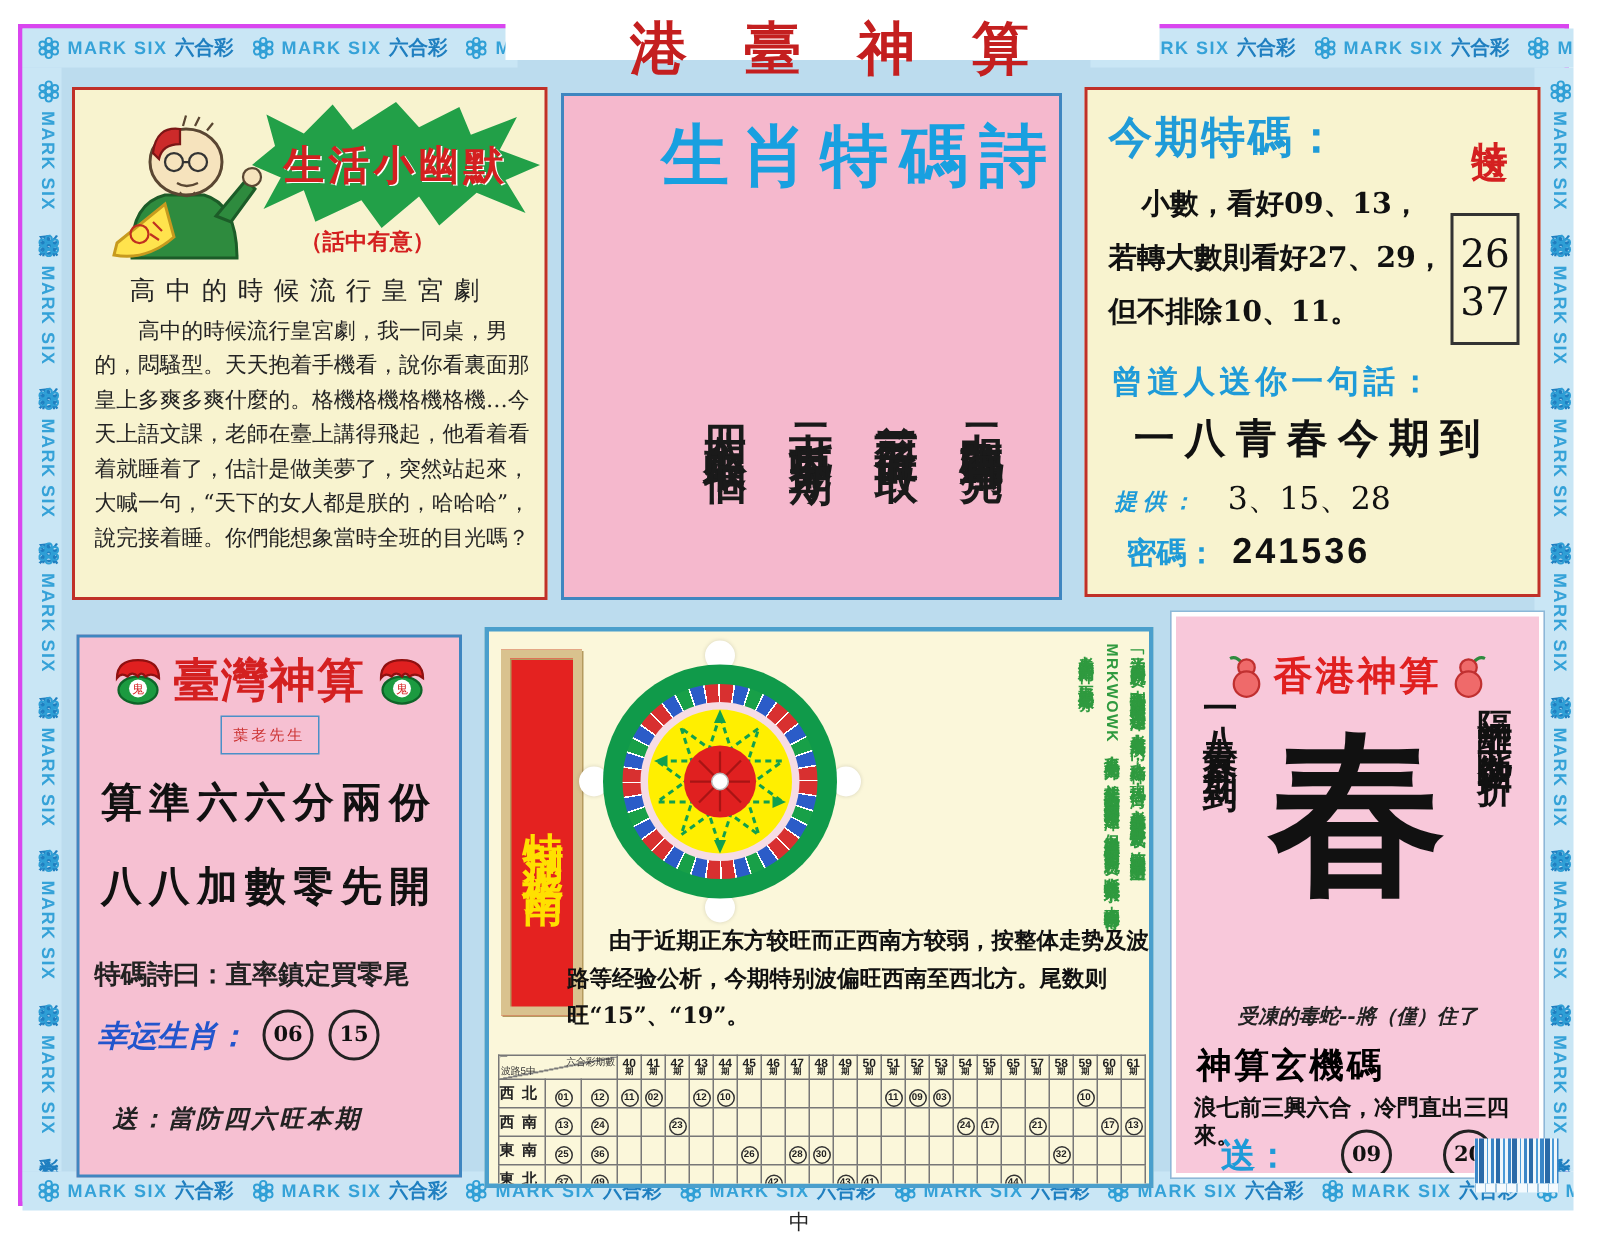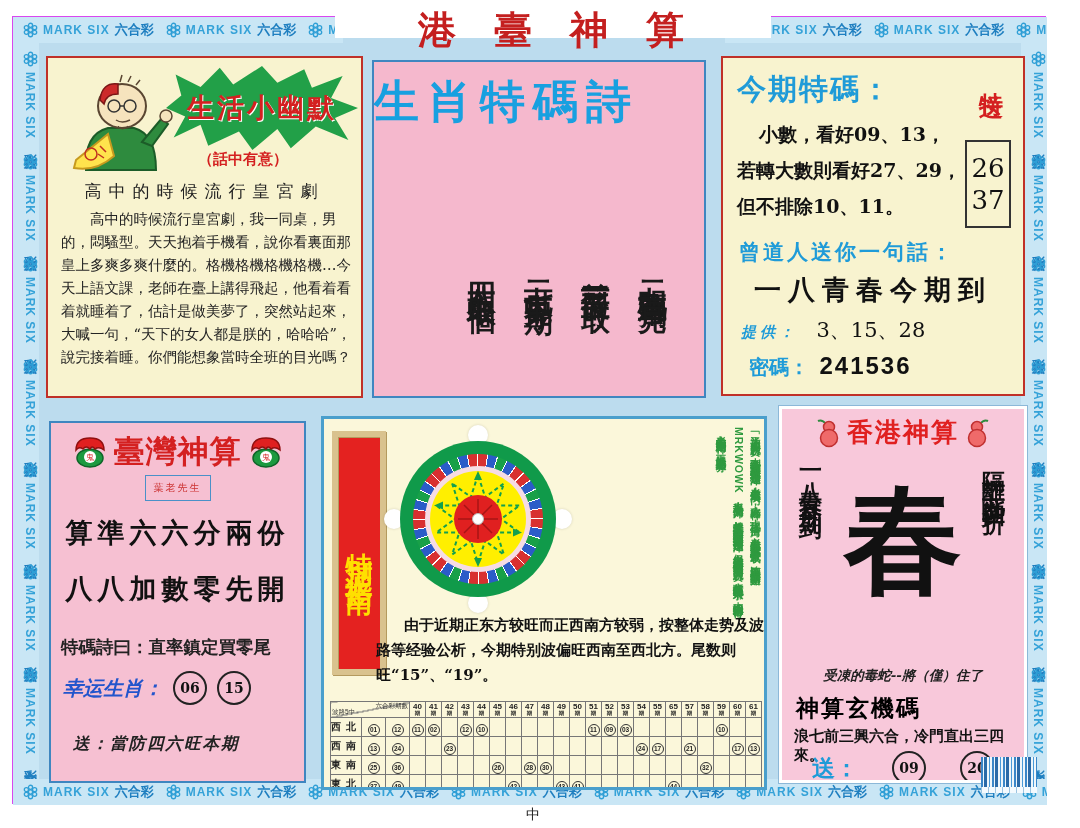--- a/index.html
+++ b/index.html
@@ -1,21 +1,21 @@
 <!DOCTYPE html>
 <html><head>
 <meta charset="utf-8">
 <style>
   * { margin:0; padding:0; box-sizing:border-box; }
   html,body { width:1080px; height:828px; background:#ffffff; font-family:"Liberation Sans", sans-serif; overflow:hidden; }
   .page { position:relative; width:1080px; height:828px; background:#fff; }
 
   
   .frame { position:absolute; left:12px; top:16px; width:1034px; height:788px;
-           border:1px solid #d946ef; background:#bcdcee; }
+           border:3px solid #d946ef; background:#bcdcee; }
   .band { position:absolute; overflow:hidden; background:#c9e6f5; color:#2f9fd6; z-index:2;
           display:flex; align-items:center; gap:12px; white-space:nowrap; }
   .band .bu { display:inline-flex; align-items:center; gap:5px; flex:none; }
   .band .bt { font-size:12px; font-weight:700; letter-spacing:1px; color:#35a2d8; }
   .band .bc { font-size:13px; font-weight:900; color:#1f7fc0; }
   .band-top-left   { left:0; top:0; width:330px; height:26px; padding-left:10px; }
   .band-top-right  { left:712px; top:0; width:322px; height:26px; padding-left:6px; }
   .band-bottom     { left:0; top:762px; width:1034px; height:26px; padding-left:10px; }
   .band-left  { left:0; top:26px; width:26px; height:736px; writing-mode:vertical-rl; padding-top:8px; }
   .band-right { left:1008px; top:26px; width:26px; height:736px; writing-mode:vertical-rl; padding-top:8px; }
@@ -39,21 +39,21 @@
                  font-size:27px; font-weight:900; color:#d42020; letter-spacing:3px;
                  font-family:"DejaVu Serif", serif; text-shadow:1px 1px 0 #fff; }
   .humor-sub { position:absolute; left:150px; top:92px; color:#d42020; font-size:15px; font-weight:700; }
   .humor-headline { position:absolute; left:0; top:122px; width:100%; text-align:center; color:#222;
                     font-family:"DejaVu Serif", serif; font-size:17px; letter-spacing:7px; }
   .humor-body { position:absolute; left:13px; top:150px; width:292px; color:#242424;
                 font-family:"DejaVu Serif", serif; font-size:14.5px; line-height:23px; text-indent:29px; }
 
   
   .poem { left:359px; top:43px; width:334px; height:338px; background:#f5b8cd; border:2.5px solid #3f86c0; }
-  .poem-title { position:absolute; left:0; top:10px; width:100%; text-align:left; color:#18a0e0;
+  .poem-title { position:absolute; left:0; top:10px; width:100%; text-align:right; color:#18a0e0;
                 font-family:"DejaVu Serif", serif; font-weight:900; font-size:45px; letter-spacing:8px; }
   .poem-cols { position:absolute; left:10px; top:92px; width:314px; height:238px;
                writing-mode:vertical-rl; text-align:center; }
   .poem-col { width:32px; margin:0 25px; font-family:"DejaVu Serif", serif; font-weight:700;
               font-size:29px; letter-spacing:4px; color:#1a1a1a; }
 
   
   .tips { left:708px; top:39px; width:304px; height:340px; background:#f8f3cf; border:2.5px solid #c03028; }
   .tips-title { position:absolute; left:14px; top:12px; color:#1f9bd8; font-weight:900; font-size:29px;
                 font-family:"DejaVu Serif", serif; letter-spacing:2px; }
@@ -137,21 +137,21 @@
   .wtable .ph .psuf { font-size:5.5px; }
   .wtable .rl { font-size:10px; font-weight:700; letter-spacing:5px; color:#222; height:13.5px;
                 font-family:"DejaVu Serif", serif; }
   .wtable .rc { width:24px; }
   .tcirc { display:inline-flex; align-items:center; justify-content:center; width:12px; height:12px;
            border:1px solid #333; border-radius:50%; font-size:6.5px; font-weight:700; color:#222; }
 
   
   .hk { left:766px; top:389px; width:248px; height:377px; background:#f8c8da; border:3px solid #ffffff;
         outline:1px solid #8cb8d8; }
-  .hk-titlerow { position:absolute; left:0; top:6px; width:100%; display:flex; align-items:center; justify-content:center; gap:5px; }
+  .hk-titlerow { position:absolute; left:0; top:22px; width:100%; display:flex; align-items:center; justify-content:center; gap:5px; }
   .hk-title { color:#e02020; font-weight:900; font-size:26px; font-family:"DejaVu Serif", serif; letter-spacing:2px; }
   .hk-vert { position:absolute; writing-mode:vertical-rl; color:#111; font-family:"DejaVu Serif", serif;
              font-weight:700; font-size:23px; letter-spacing:7px; }
   .hk-vert.left { left:14px; top:48px; }
   .hk-vert.right { right:14px; top:44px; }
   .hk-big { position:absolute; left:0; top:56px; width:100%; text-align:center; color:#111;
             font-family:"DejaVu Serif", serif; font-weight:900; font-size:118px; line-height:150px; }
   .hk-note { position:absolute; left:0; top:258px; width:100%; text-align:center; color:#222;
              font-family:"DejaVu Serif", serif; font-style:italic; font-weight:700; font-size:13.5px; }
   .hk-sec-title { position:absolute; left:14px; top:284px; color:#000; font-weight:900; font-size:23px;

